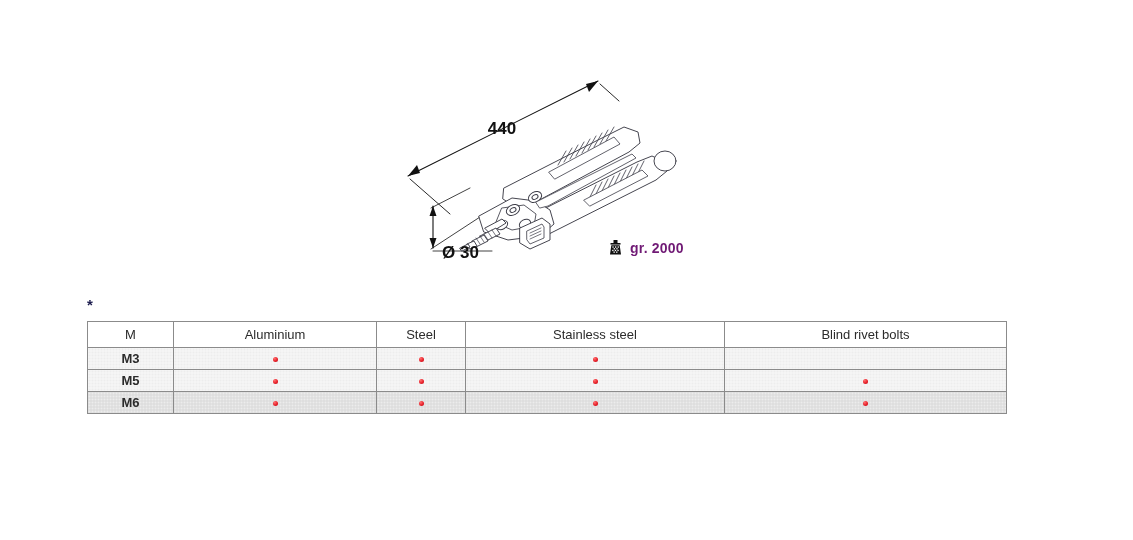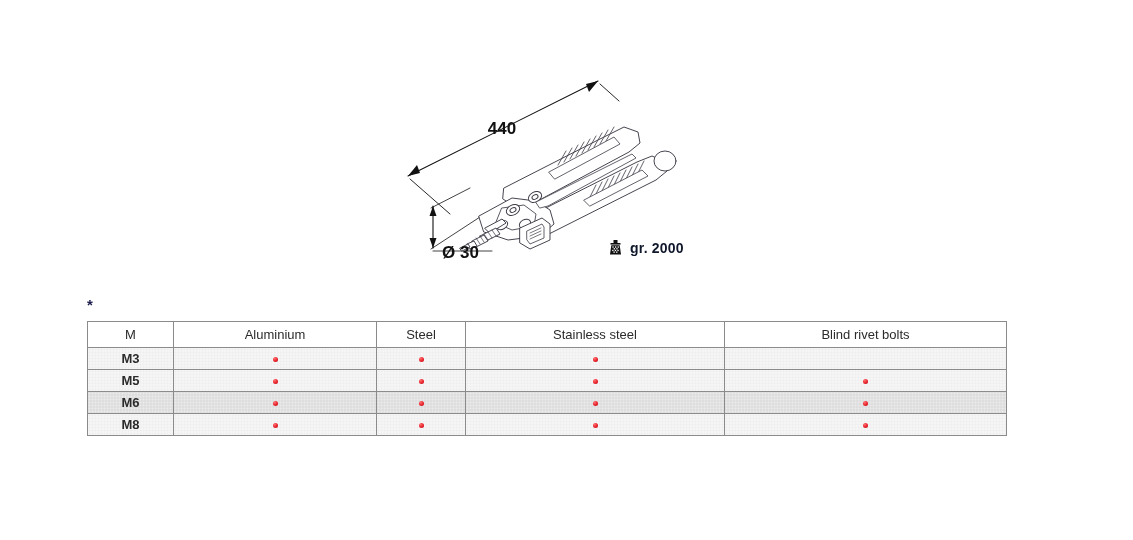--- a/index.html
+++ b/index.html
@@ -38,21 +38,21 @@
     position: absolute;
     left: 608px;
     top: 240px;
     display: flex;
     align-items: center;
     gap: 7px;
   }
   #weight-spec .weight-label {
     font-size: 14px;
     font-weight: 700;
-    color: #0f172a;
+    color: #701a75;
     letter-spacing: .2px;
     white-space: nowrap;
   }
 
   
   #footnote-marker {
     position: absolute;
     left: 87px;
     top: 297px;
     font-size: 15px;
@@ -250,22 +250,15 @@
           <td class="col-stain"><span class="dot"></span></td>
           <td class="col-blind"><span class="dot"></span></td>
         </tr>
         <tr class="row-even">
           <td class="col-m">M6</td>
           <td class="col-alu"><span class="dot"></span></td>
           <td class="col-steel"><span class="dot"></span></td>
           <td class="col-stain"><span class="dot"></span></td>
           <td class="col-blind"><span class="dot"></span></td>
         </tr>
-        <tr class="row-odd">
-          <td class="col-m">M8</td>
-          <td class="col-alu"><span class="dot"></span></td>
-          <td class="col-steel"><span class="dot"></span></td>
-          <td class="col-stain"><span class="dot"></span></td>
-          <td class="col-blind"><span class="dot"></span></td>
-        </tr>
       </tbody>
   </table>
 </div>
 
 </body></html>

